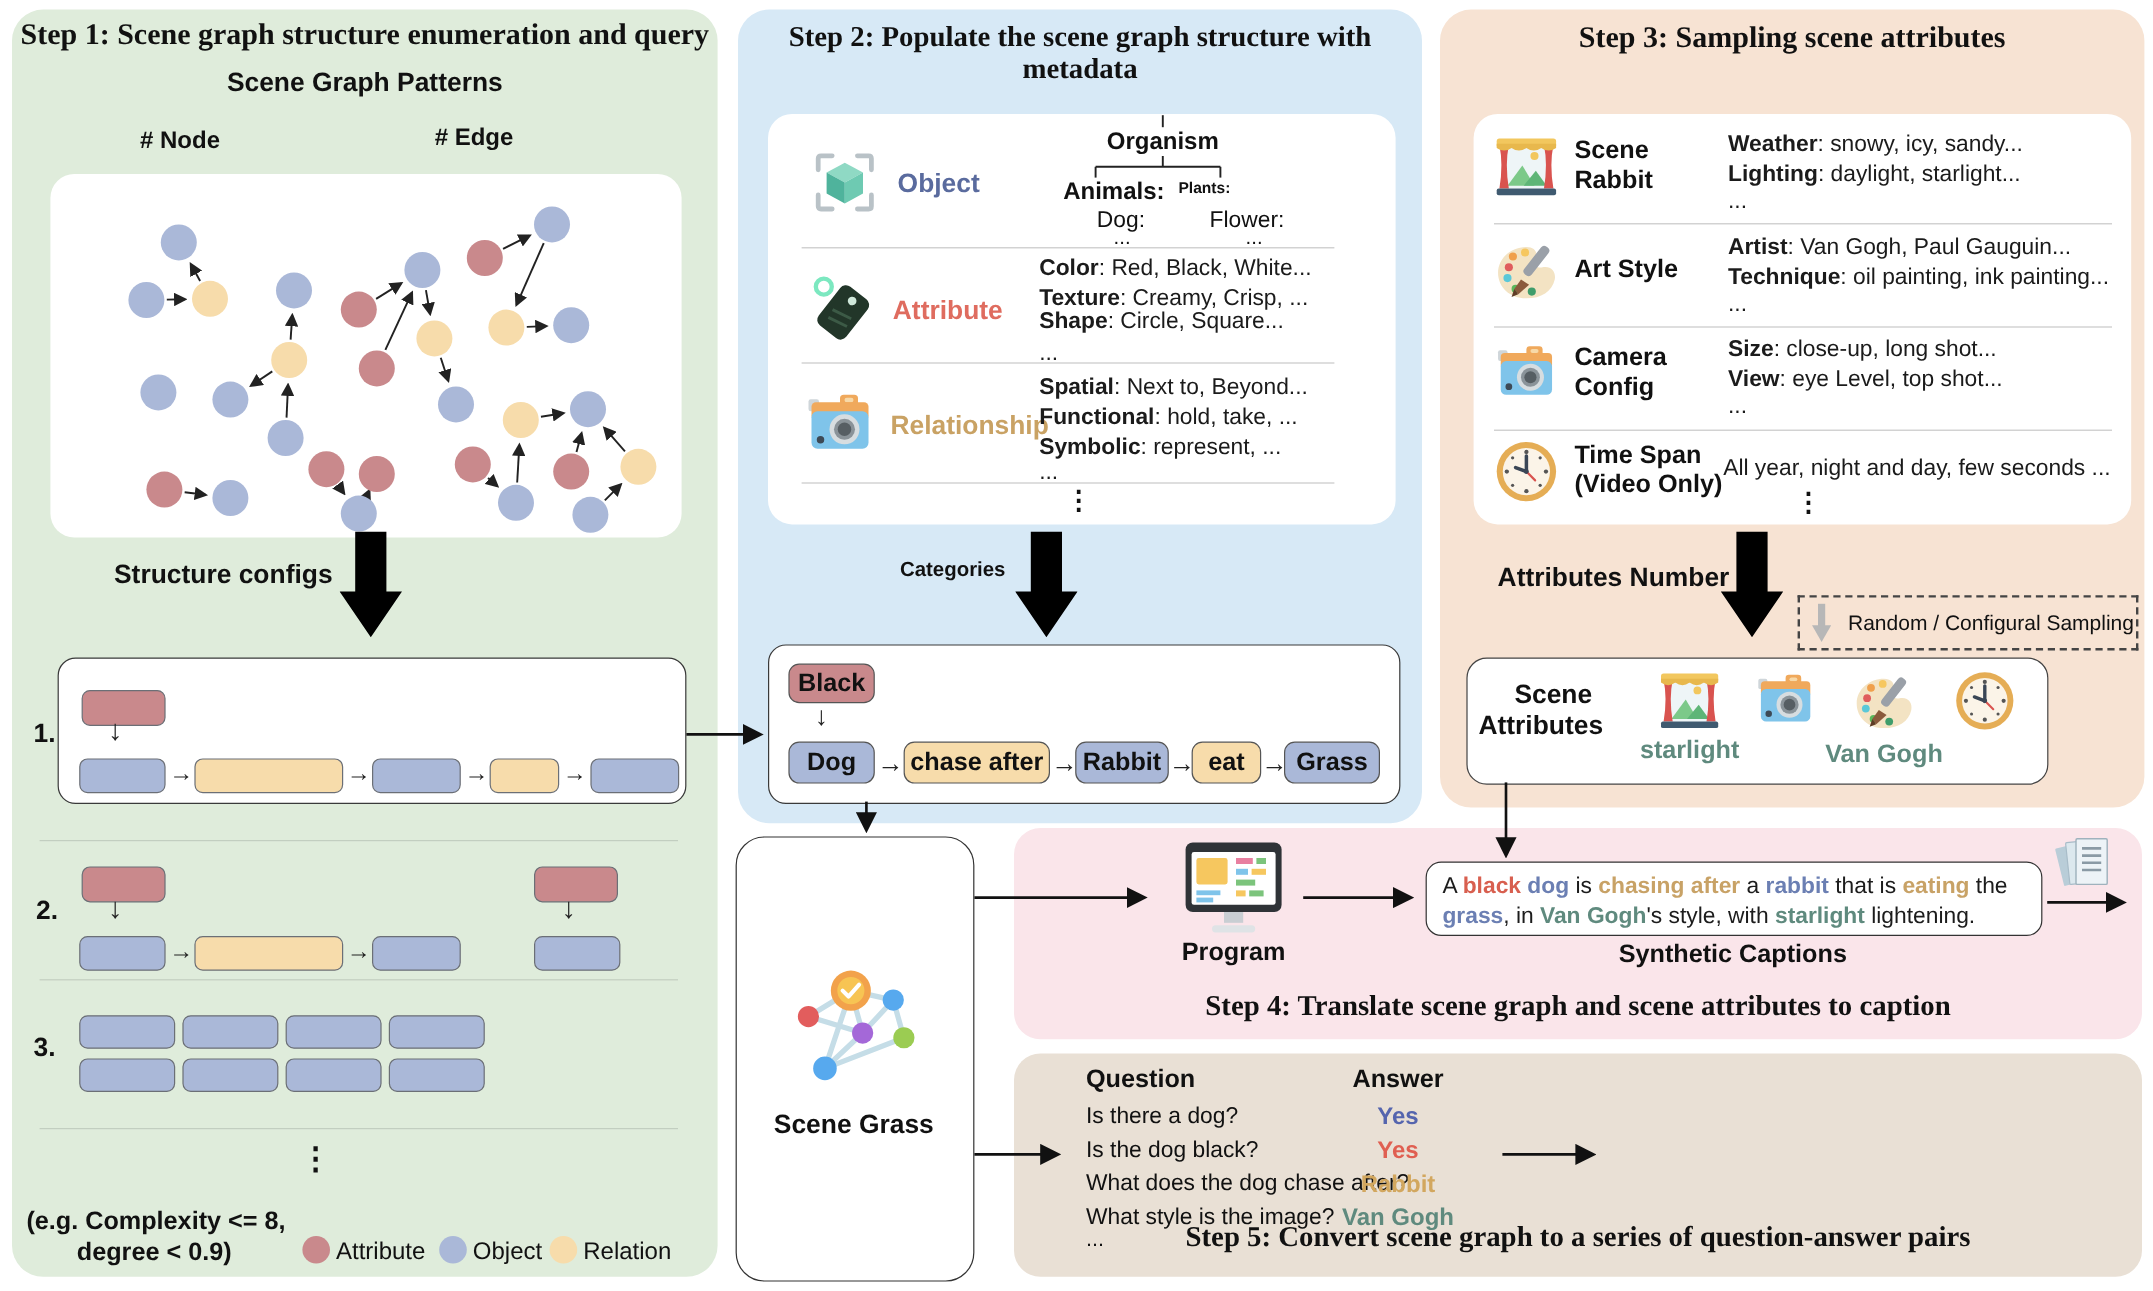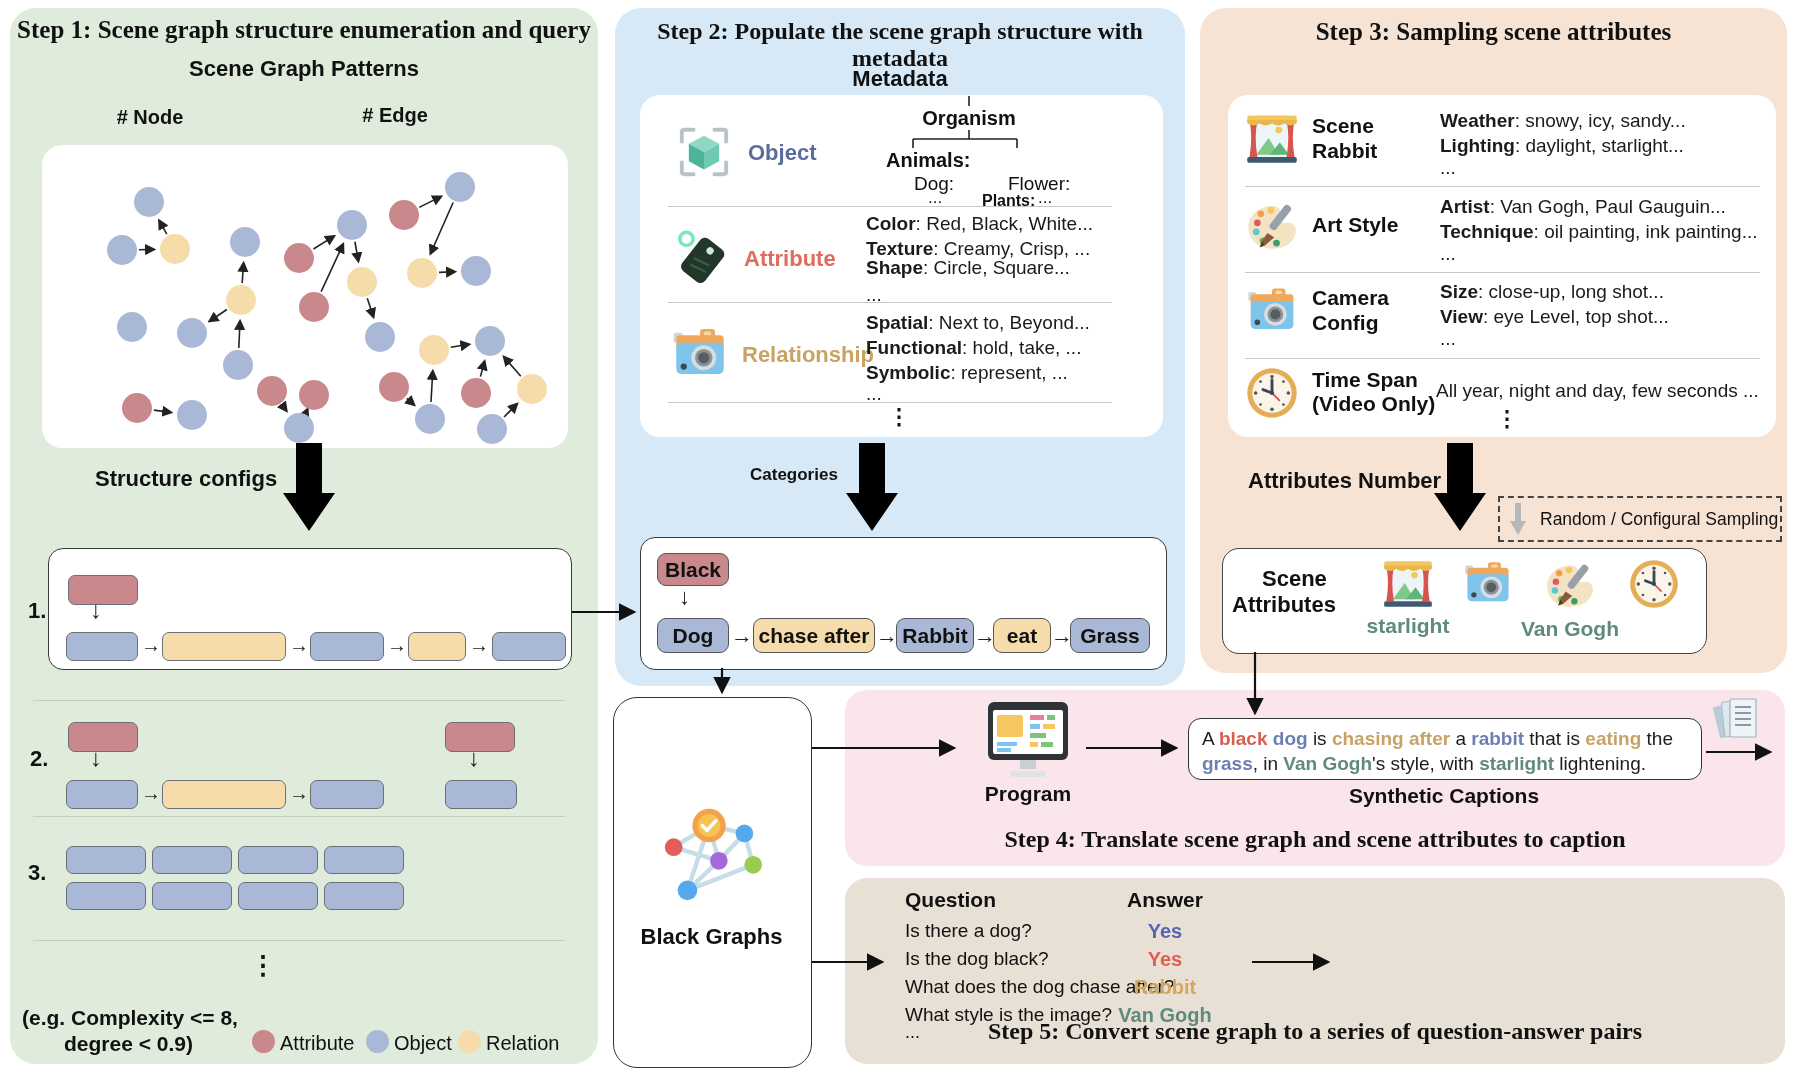--- a/index.html
+++ b/index.html
@@ -265,27 +265,26 @@
   <div class="abs b" style="left:64px;top:1032px;font-size:21px;">degree &lt; 0.9)</div>
 
   <div class="abs" style="left:252px;top:1030px;width:23px;height:23px;border-radius:50%;background:#c9898c;"></div>
   <div class="abs" style="left:280px;top:1032px;font-size:20px;">Attribute</div>
   <div class="abs" style="left:366px;top:1030px;width:23px;height:23px;border-radius:50%;background:#aab8d8;"></div>
   <div class="abs" style="left:394px;top:1032px;font-size:20px;">Object</div>
   <div class="abs" style="left:458px;top:1030px;width:23px;height:23px;border-radius:50%;background:#f7dcab;"></div>
   <div class="abs" style="left:486px;top:1032px;font-size:20px;">Relation</div>
 
   <div class="abs serif ctr" style="left:615px;top:18px;width:570px;font-size:24px;">Step 2: Populate the scene graph structure with metadata</div>
-  <div class="abs b ctr" style="left:615px;top:66px;width:570px;font-size:22px;">Metadata</div>
 
   <div class="wbox" style="left:640px;top:95px;width:523px;height:342px;border-radius:20px;"></div>
 
   <div class="abs b ctr" style="left:904px;top:107px;width:130px;font-size:20px;">Organism</div>
   <div class="abs b" style="left:886px;top:149px;font-size:20px;">Animals:</div>
-  <div class="abs b" style="left:982px;top:149px;font-size:16px;margin-top:43px;">Plants:</div>
+  <div class="abs b" style="left:982px;top:149px;font-size:13px;">Plants:</div>
   <div class="abs" style="left:914px;top:173px;font-size:19px;">Dog:</div>
   <div class="abs" style="left:1008px;top:173px;font-size:19px;">Flower:</div>
   <div class="abs" style="left:928px;top:188px;font-size:17px;">...</div>
   <div class="abs" style="left:1038px;top:188px;font-size:17px;">...</div>
 
   <svg class="abs" style="left:676px;top:124px;width:56px;height:56px;">
       <use href="#sym-cube"></use>
     </svg>
   <div class="rowlabel" style="left:748px;top:140px;font-size:22px;color:#5a6b9e;">Object</div>
   <div class="divider" style="left:668px;top:206px;width:444px;"></div>
@@ -397,21 +396,21 @@
   <svg class="abs" style="left:1628px;top:558px;width:52px;height:52px;">
       <use href="#sym-clock"></use>
     </svg>
   <div class="abs teal-tag ctr" style="left:1358px;top:614px;width:100px;font-size:21px;">starlight</div>
   <div class="abs teal-tag ctr" style="left:1508px;top:617px;width:124px;font-size:21px;">Van Gogh</div>
 
   <div class="wbox" style="left:613px;top:697px;width:197px;height:369px;border:1.4px solid #333;border-radius:24px;"></div>
   <svg class="abs" style="left:658px;top:800px;width:108px;height:108px;">
       <use href="#sym-network"></use>
     </svg>
-  <div class="abs b ctr" style="left:613px;top:924px;width:197px;font-size:22px;">Black Graphs</div>
+  <div class="abs b ctr" style="left:613px;top:924px;width:197px;font-size:22px;">Scene Grass</div>
 
   <svg class="abs" style="left:986px;top:700px;width:84px;height:80px;">
       <use href="#sym-monitor"></use>
     </svg>
   <div class="abs b ctr" style="left:968px;top:782px;width:120px;font-size:21px;">Program</div>
 
   <div class="wbox" style="left:1188px;top:718px;width:512px;height:60px;border:1.4px solid #333;border-radius:13px;"></div>
   <div id="caption-text" class="abs" style="left:1202px;top:726px;width:492px;font-size:19px;line-height:25px;"><span class="c-k">A </span><span class="c-r">black</span><span class="c-k"> </span><span class="c-b">dog</span><span class="c-k"> is </span><span class="c-t">chasing after</span><span class="c-k"> a </span><span class="c-b">rabbit</span><span class="c-k"> that is </span><span class="c-t">eating</span><span class="c-k"> the </span><span class="c-b">grass</span><span class="c-k">, in </span><span class="c-g">Van Gogh</span><span class="c-k">'s style, with </span><span class="c-g">starlight</span><span class="c-k"> lightening.</span></div>
   <div class="abs b ctr" style="left:1334px;top:784px;width:220px;font-size:21px;">Synthetic Captions</div>
   <svg class="abs" style="left:1712px;top:694px;width:48px;height:50px;">

